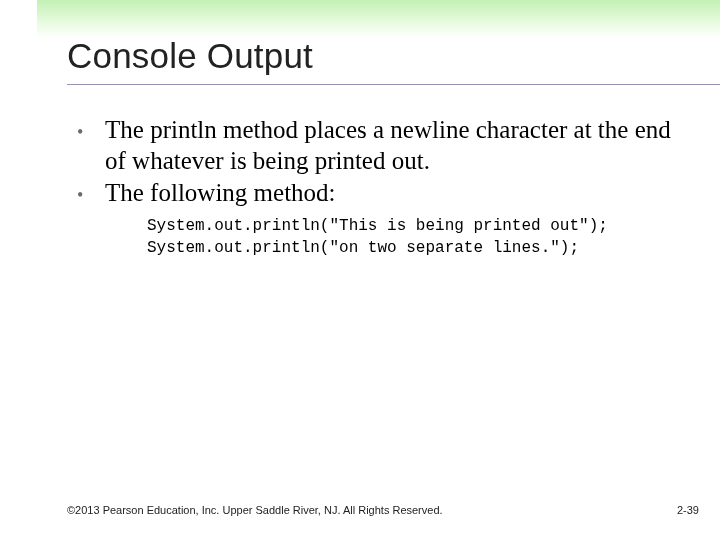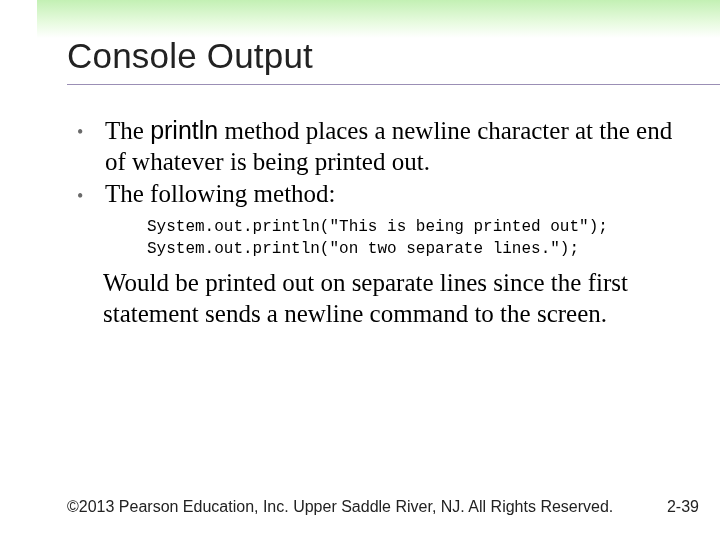--- a/index.html
+++ b/index.html
@@ -58,21 +58,21 @@
     width: 28px;
     flex: 0 0 28px;
     text-align: left;
     color: #6a6a6a;
     font-size: 18px;
     line-height: 30px;
     padding-top: 2px;
   }
   .bullet-text { flex: 1; }
   .mono {
-    font-family: Liberation Sans, sans-serif;
+    font-family: Liberation Serif, serif;
   }
   .code-block {
     font-family: "Courier New", Courier, monospace;
     font-size: 16px;
     color: #000;
     line-height: 1.35;
     margin: 6px 0 8px 70px;
     white-space: pre;
   }
   .after-para {
@@ -80,21 +80,21 @@
     margin-left: 26px;
     margin-right: 4px;
     line-height: 1.22;
   }
   .footer {
     position: absolute;
     bottom: 24px;
     left: 30px;
     right: 30px;
     font-family: Arial, Helvetica, sans-serif;
-    font-size: 16px;
+    font-size: 11px;
     color: #222;
     display: flex;
     justify-content: space-between;
   }
 </style>
 </head>
 <body>
 
 <div class="slide">
   <div class="header-grad"></div>
@@ -112,21 +112,20 @@
     </div>
 
     <div class="bullet-row">
       <div class="bullet-dot">•</div>
       <div class="bullet-text">The following method:</div>
     </div>
 
     <div class="code-block"><span>System.out.println("This is being printed out");</span>
 <span>System.out.println("on two separate lines.");</span></div>
 
-    <div class="after-para">Would be printed out on separate lines since the first statement sends a newline command to the screen.</div>
 
   </div>
 
   <div class="footer">
     <span>©2013 Pearson Education, Inc. Upper Saddle River, NJ. All Rights Reserved.</span>
     <span>2-39</span>
   </div>
 </div>
 
 </body></html>

